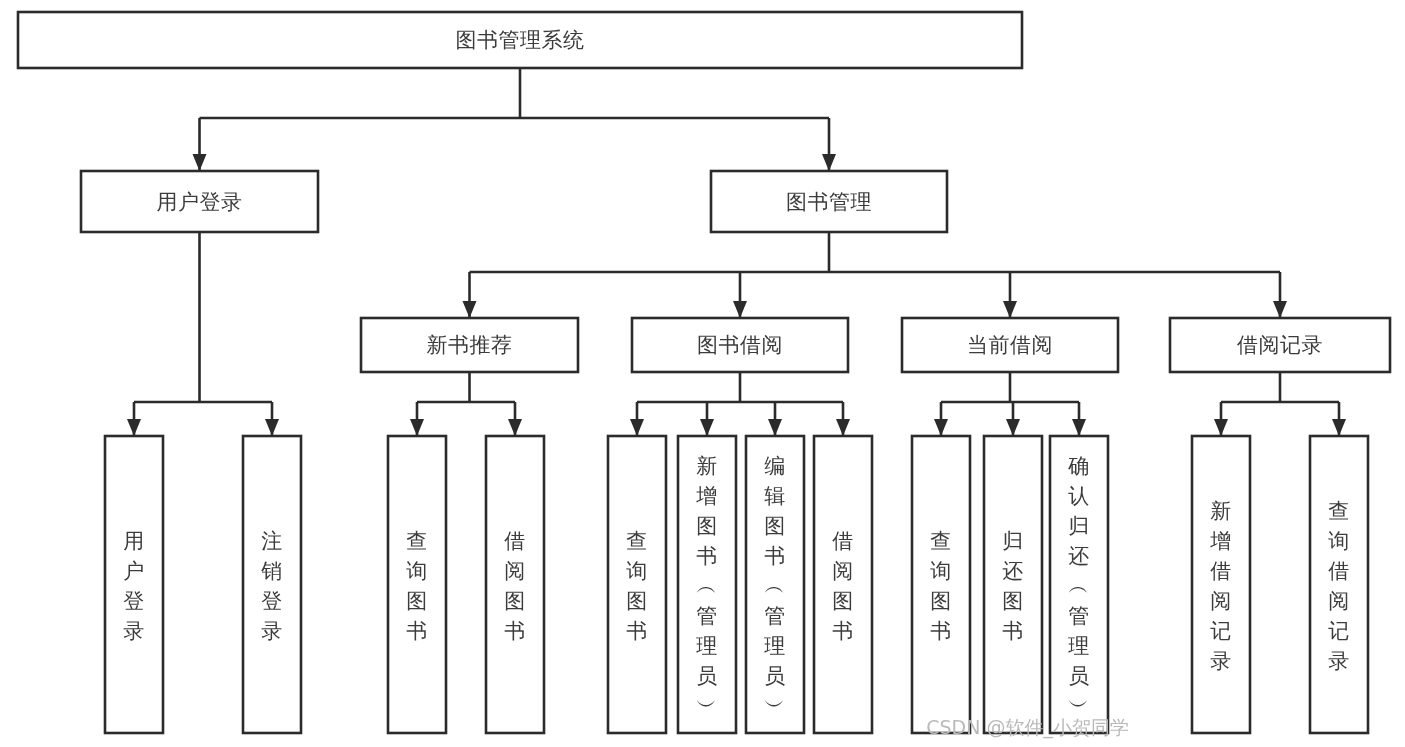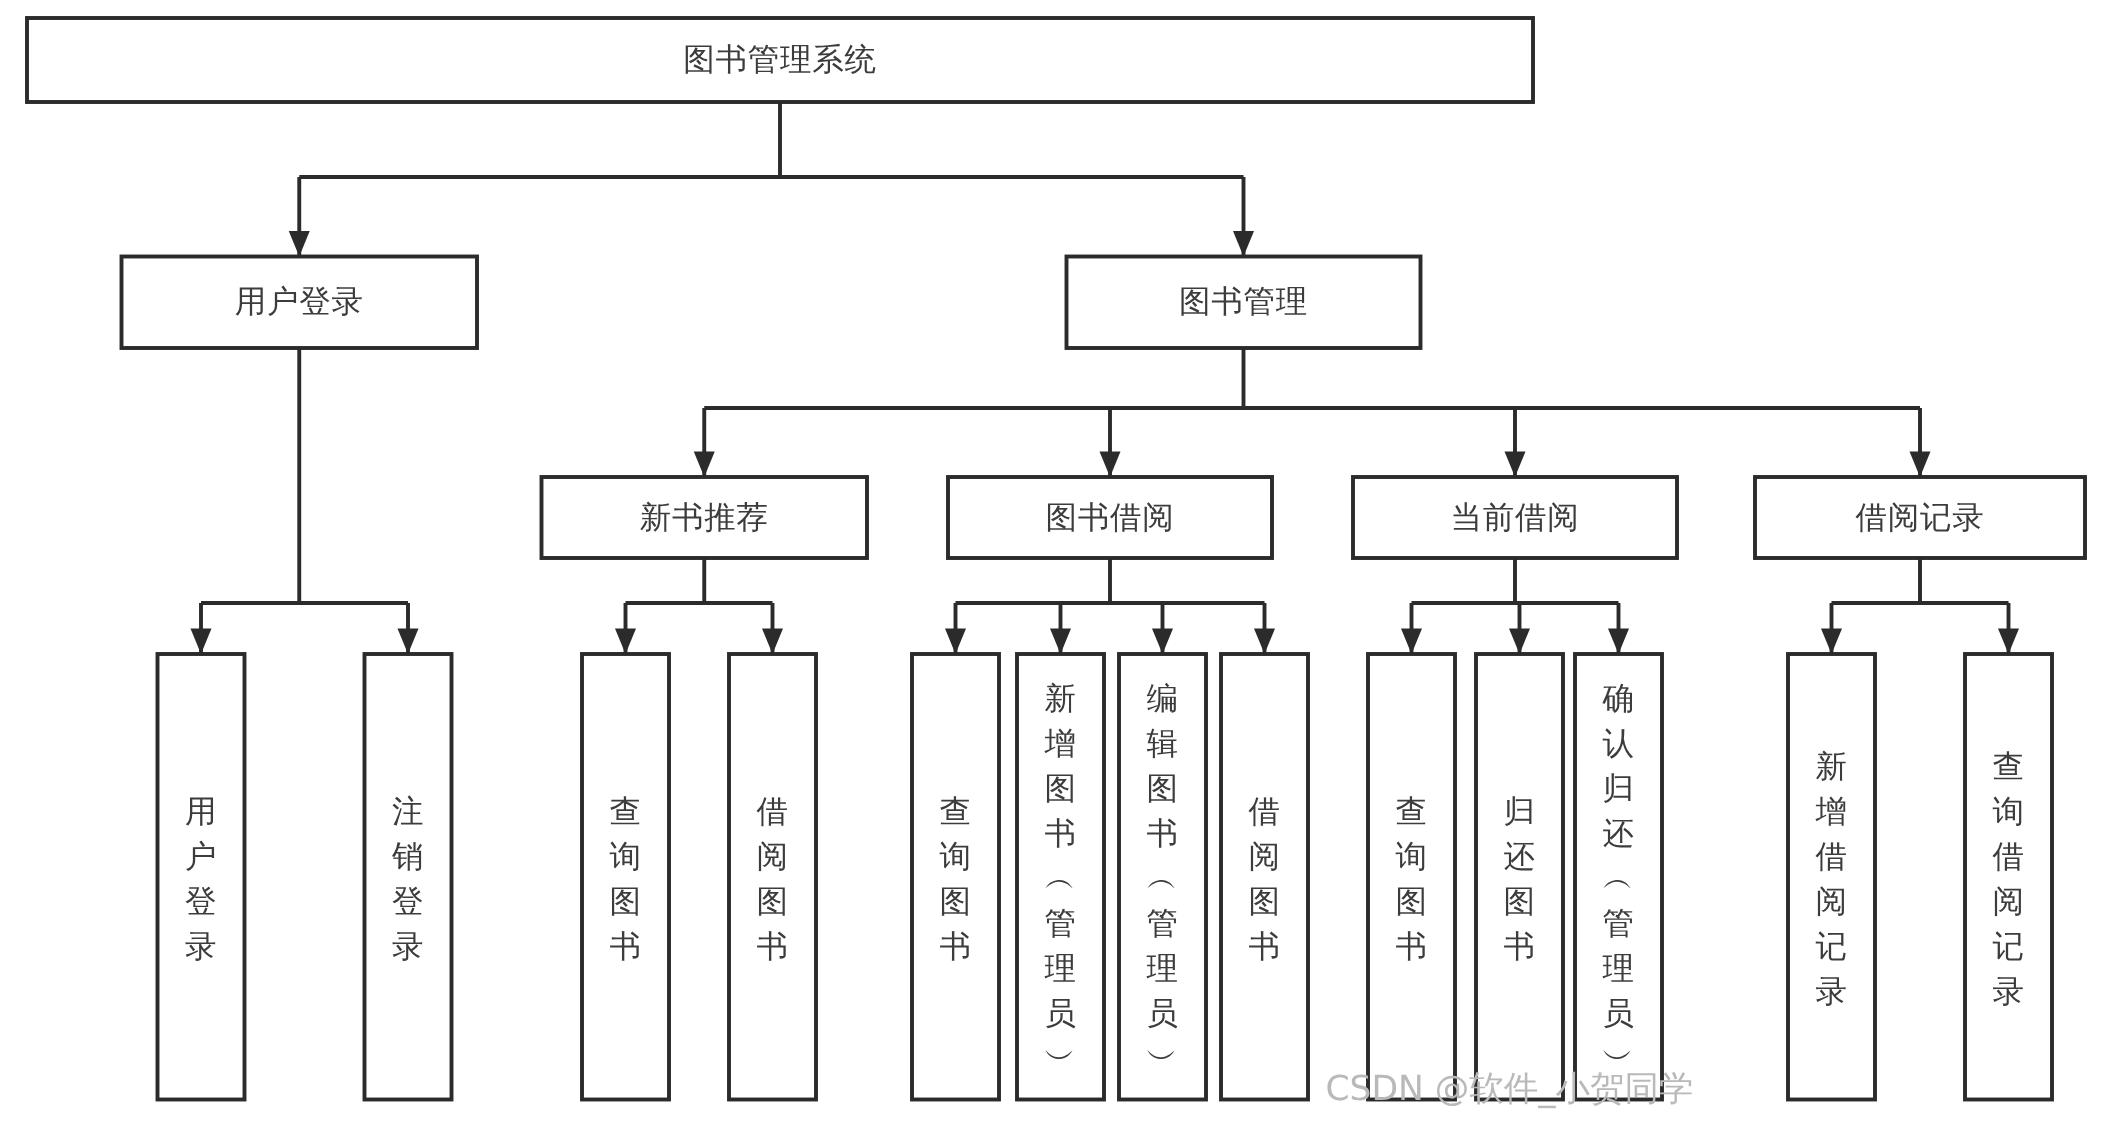--- a/index.html
+++ b/index.html
@@ -55,21 +55,21 @@
   }
   .edge-arrow {
     fill: #2b2b2b;
     stroke: none;
   }
   .watermark {
     position: absolute;
     right: 12px;
     bottom: 6px;
     font-family: "DejaVu Sans", "Liberation Sans", sans-serif;
-    font-size: 23px;
+    font-size: 19px;
     color: #b9b9b9;
     white-space: nowrap;
     user-select: none;
     pointer-events: none;
   }
 </style>
 </head>
 <body>
 
 <div id="diagram-root">

